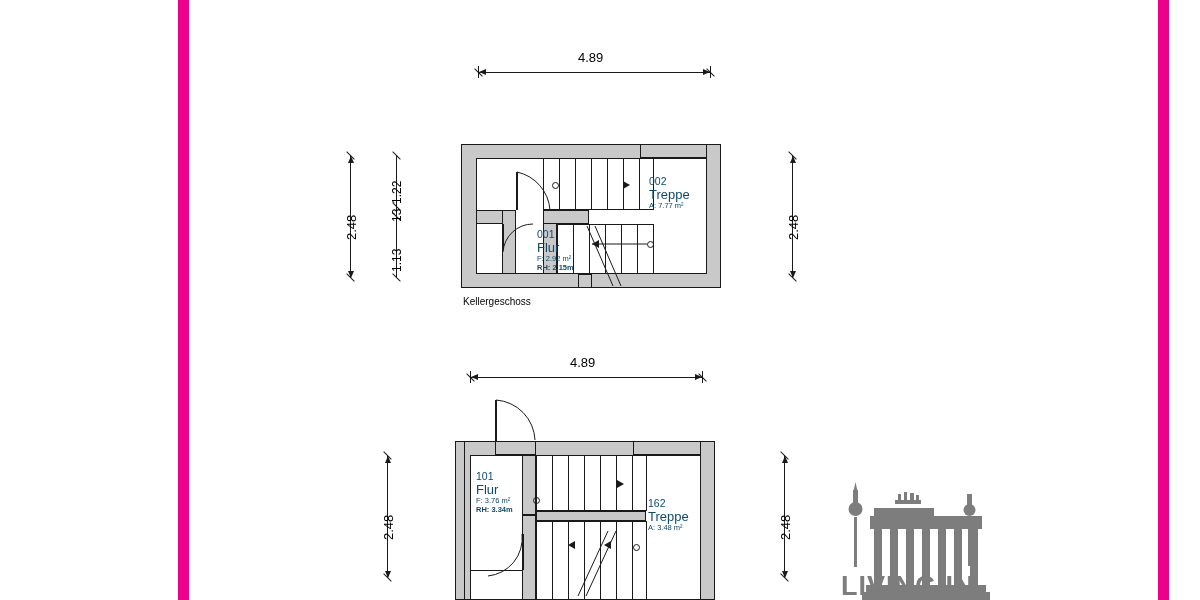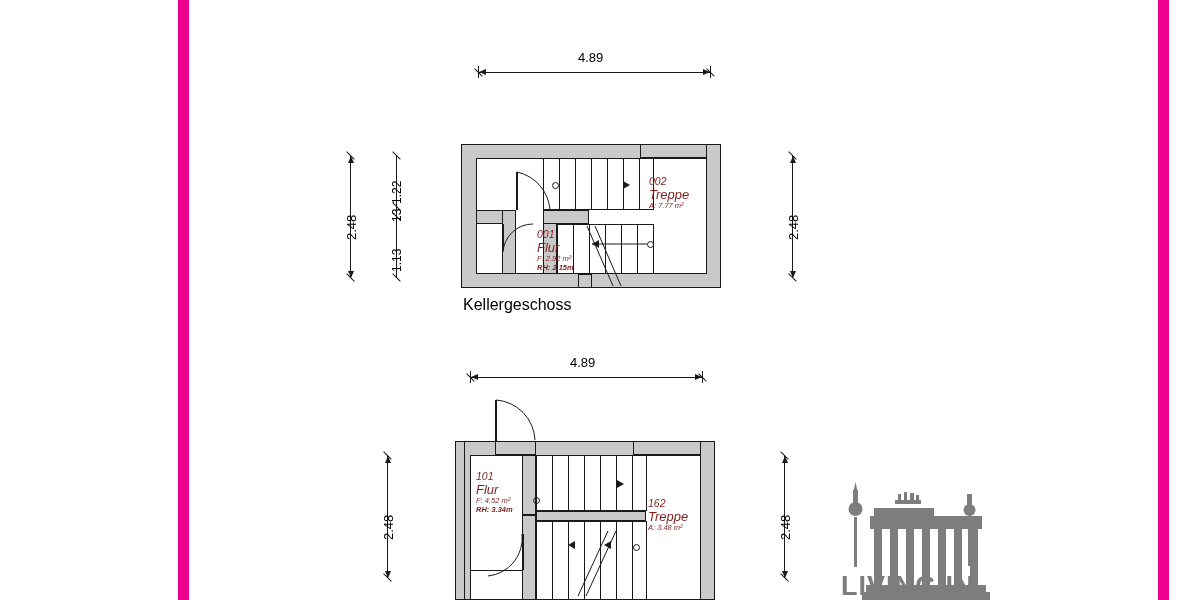--- a/index.html
+++ b/index.html
@@ -67,42 +67,41 @@
     box-sizing: border-box;
   }
   .door-leaf {
     position: absolute;
     background: #1a1a1a;
   }
 
   
   .room-label {
     position: absolute;
-    color: #7f1d1d;
+    color: #0c4a6e;
     line-height: 1.12;
     white-space: nowrap;
-    font-style: italic;
   }
   .room-label .num {
     font-size: 10.5px;
   }
   .room-label .name {
     font-size: 13px;
   }
   .room-label .meta {
     font-size: 7.5px;
     font-weight: bold;
   }
   .room-label .meta-thin {
     font-size: 7.5px;
   }
 
   .floor-caption {
     position: absolute;
-    font-size: 16px;
+    font-size: 10px;
     color: #000;
   }
 
   
   .dim-h {
     position: absolute;
     height: 1px;
     background: #1a1a1a;
   }
   .dim-v {
@@ -348,21 +347,21 @@
     </svg>
     <div class="door-leaf" style="left:522px; top:534px; width:2px; height:36px;"></div>
     <svg style="position:absolute; left:486px; top:532px; width:46px; height:52px;">
       <path d="M 36 2 A 38 38 0 0 1 2 44" fill="none" stroke="#1a1a1a" stroke-width="1"></path>
     </svg>
     <div class="thinline" style="left:470px; top:570px; width:52px; height:1px;"></div>
 
     <div class="room-label" style="left:476px; top:471px;">
       <div class="num">101</div>
       <div class="name">Flur</div>
-      <div class="meta-thin">F:  4.52  m²</div>
+      <div class="meta-thin">F:  3.76  m²</div>
       <div class="meta">RH:  3.34m</div>
     </div>
 
     <div class="room-label" style="left:648px; top:498px;">
       <div class="num">162</div>
       <div class="name">Treppe</div>
       <div class="meta-thin">A:  3.48  m²</div>
     </div>
   </div>
 

